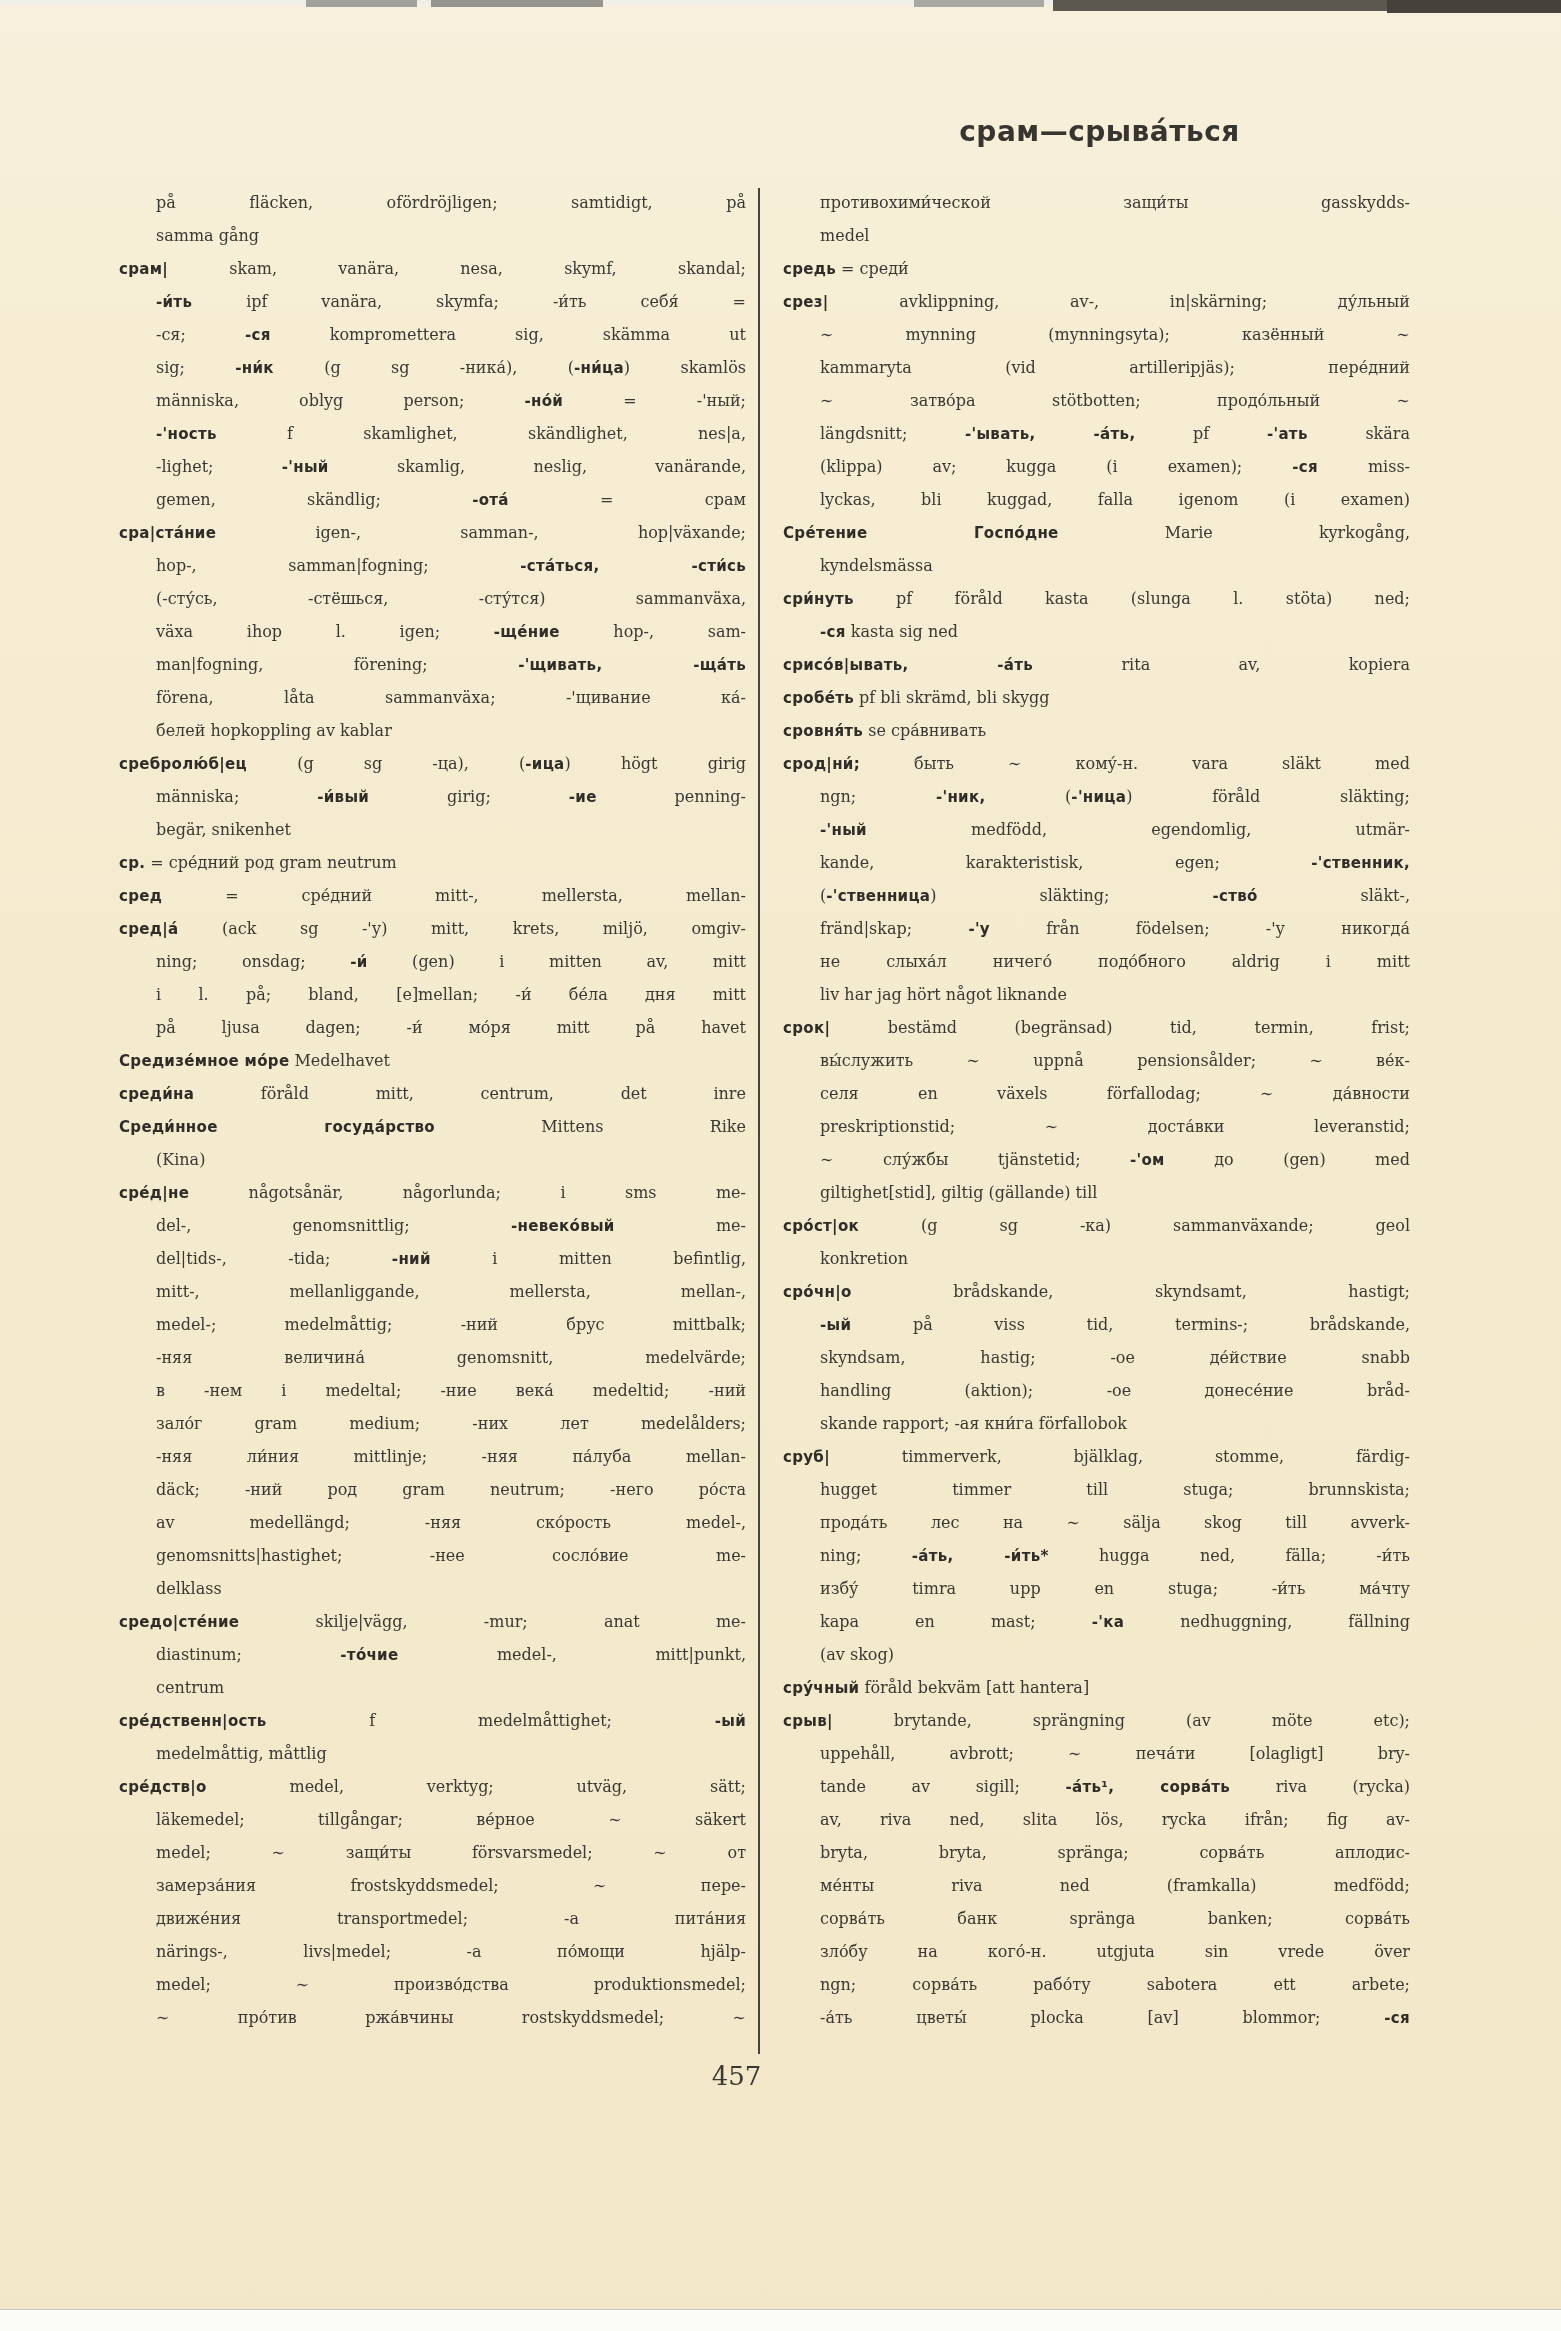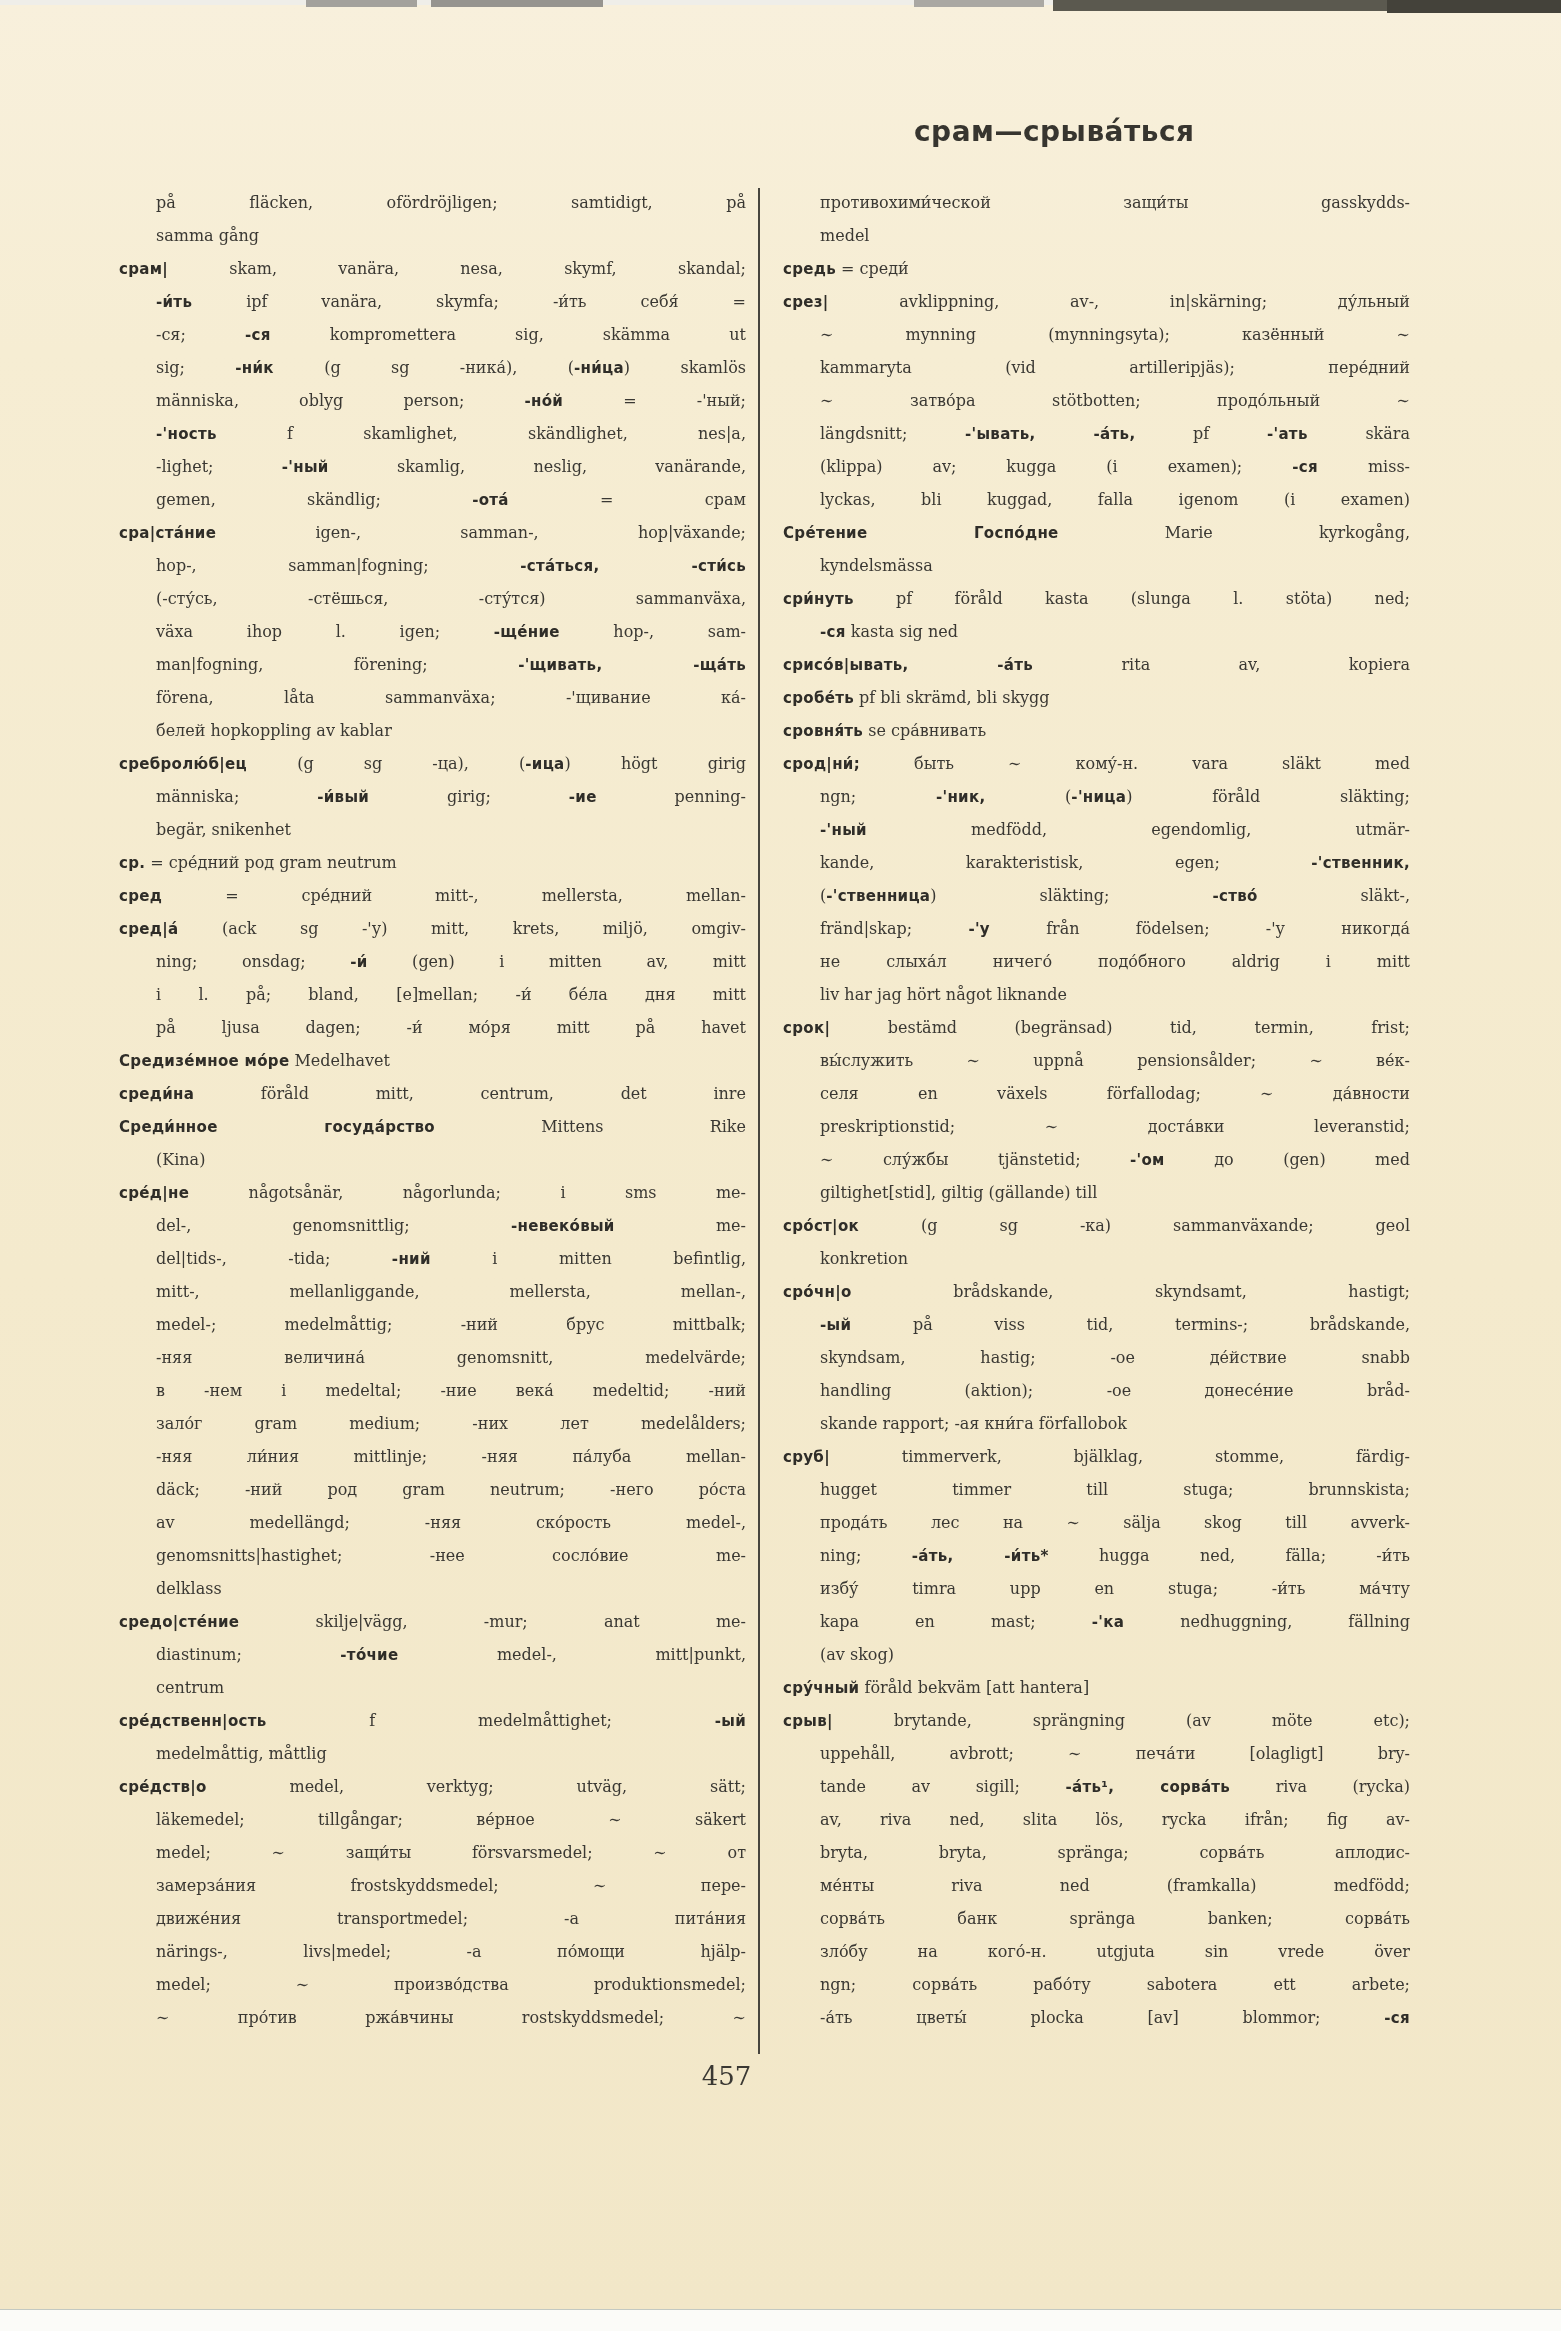--- a/index.html
+++ b/index.html
@@ -18,21 +18,21 @@
   .scan-top .seg2{position:absolute;left:431px;top:0;width:172px;height:7.4px;background:#96948f;}
   .scan-top .seg3{position:absolute;left:914px;top:0;width:130px;height:7.4px;background:#aaa8a3;}
   .scan-top .seg4{position:absolute;left:1053px;top:0;width:334px;height:11px;background:#5b594f;}
   .scan-top .seg5{position:absolute;left:1387px;top:0;width:174px;height:13px;background:#44423a;}
   .scan-bottom{
     position:absolute;left:0;bottom:0;width:1561px;height:22px;
     background:#fbfbf8;border-top:1.9px solid #c3c9c2;
   }
   .running-head{
     position:absolute;left:914px;top:115px;width:371px;
-    text-align:left;
+    text-align:center;
     font-family:"DejaVu Sans", sans-serif;font-weight:700;
     font-size:28px;color:#37352f;letter-spacing:0.5px;
   }
   .divider{
     position:absolute;left:758px;top:188px;width:1.9px;height:1866px;
     background:#47453e;
   }
   .col{
     position:absolute;top:186px;width:627px;
     font-size:16px;color:#3a3833;
@@ -44,21 +44,21 @@
     text-align:justify;text-align-last:justify;
   }
   .line.short{text-align:right;text-align-last:left;}
   .line.ind{padding-left:37px;}
   .hw{
     font-family:"DejaVu Sans", sans-serif;font-weight:700;
     font-size:0.94em;color:#2f2d28;letter-spacing:0.3px;
   }
   .it{}
   .page-number{
-    position:absolute;left:119px;top:2061px;width:1215px;
+    position:absolute;left:129px;top:2061px;width:1215px;
     text-align:center;font-size:26px;color:#3a3833;
   }
 </style>
 </head>
 <body>
 
 <div class="paper"></div>
 
 <div class="scan-top">
   <div class="base"></div>

